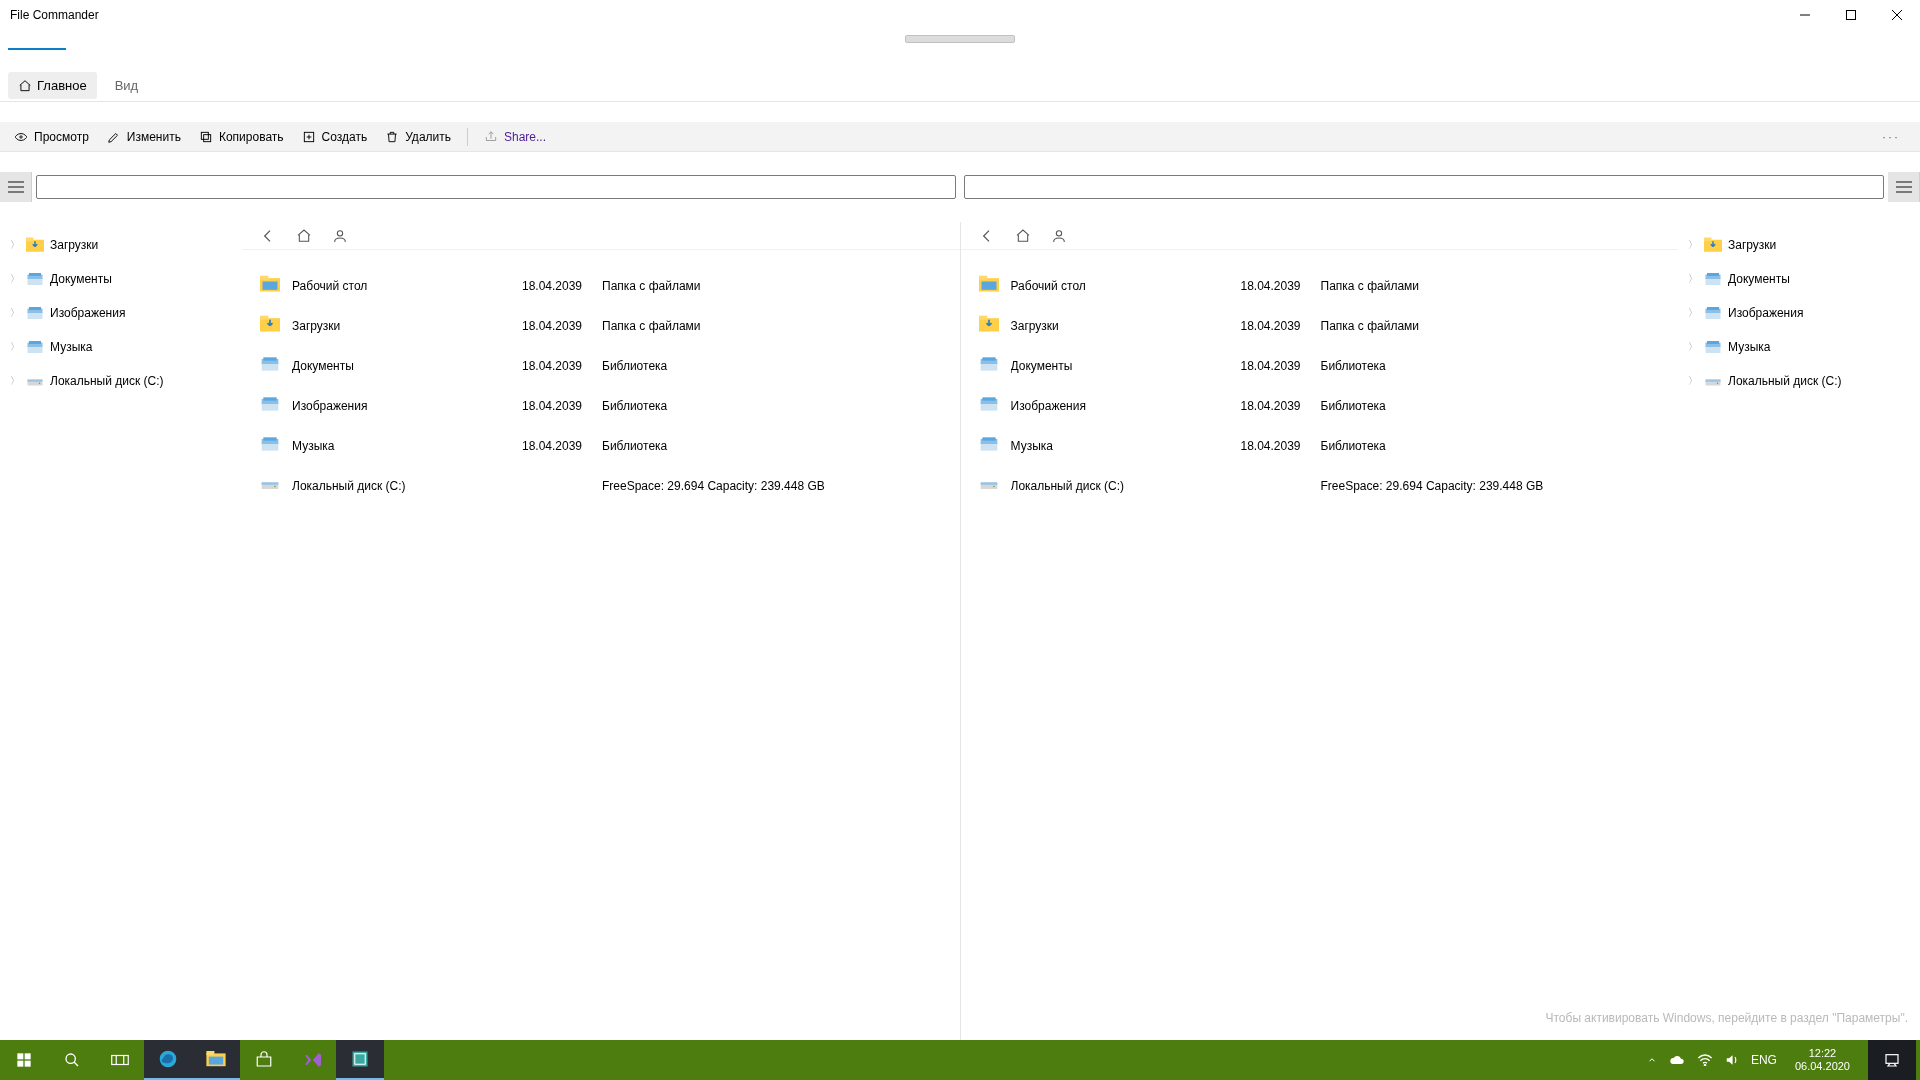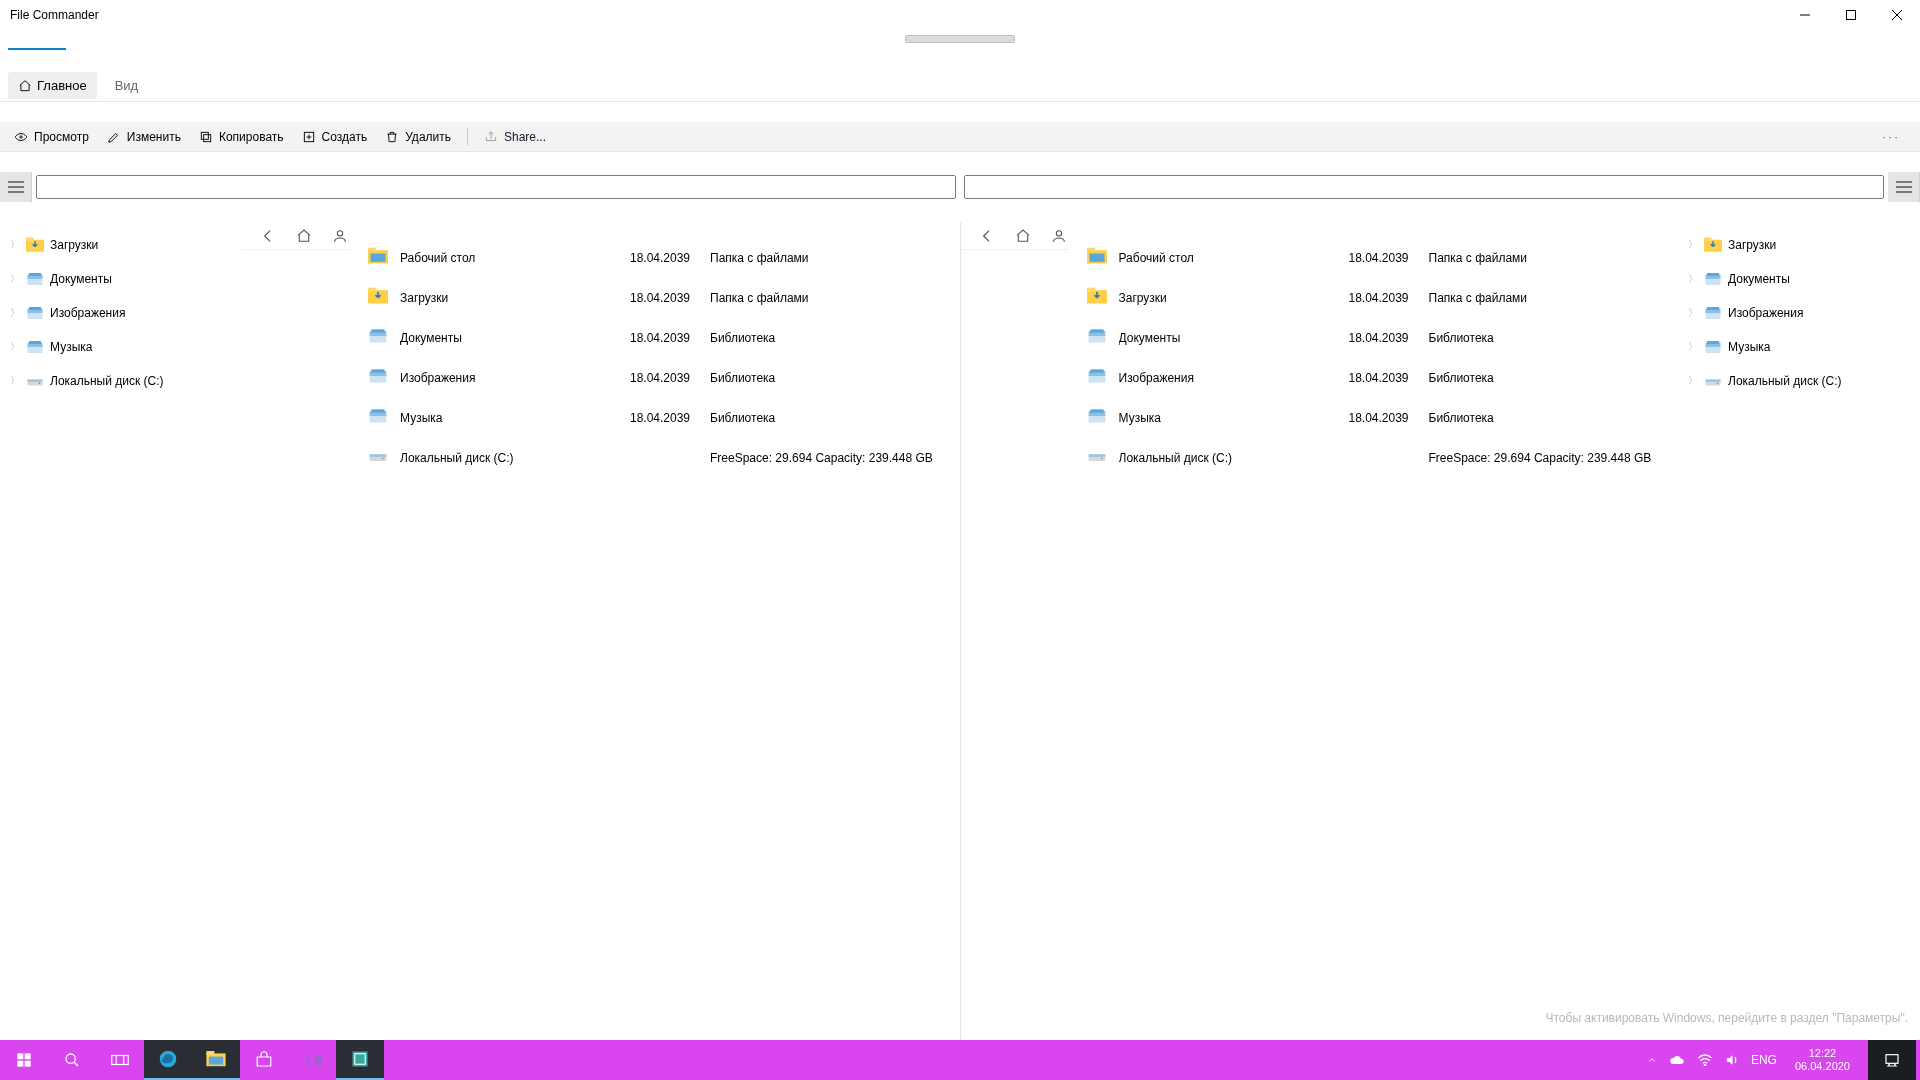--- a/index.html
+++ b/index.html
@@ -14,54 +14,54 @@
 
 .ribbon-tabs { height: 32px; display: flex; align-items: center; border-bottom: 1px solid #e5e5e5; padding-left: 8px; gap: 8px; font-size: 13px; }
 .ribbon-tab { padding: 6px 10px; border-radius: 3px; color: #000; display:flex; align-items:center; gap:5px; }
 .ribbon-tab.active { background: #eee; }
 .ribbon-tab.inactive { color: #666; }
 
 .grip { position:absolute; top:35px; left:50%; transform:translateX(-50%); width:110px; height:8px; background:#dcdcdc; border:1px solid #c0c0c0; border-radius:2px; }
 
 .toolbar { height: 30px; display: flex; align-items: center; border-bottom: 1px solid #e5e5e5; background: #f3f3f3; padding: 0 6px; font-size: 12px; gap: 2px; }
 .tbtn { display: flex; align-items: center; gap: 6px; padding: 4px 8px; color: #000; }
-.tbtn.disabled { color: #0f172a; }
+.tbtn.disabled { color: #4c1d95; }
 .tsep { width: 1px; height: 18px; background: #ccc; margin: 0 6px; }
 .tover { margin-left:auto; padding-right:14px; color:#666; letter-spacing:2px;}
 
 .addrbar { height: 30px; display: flex; align-items: stretch; }
 .addrbar .hamburger { width: 32px; display: flex; align-items:center; justify-content:center; background:#e5e5e5; border-right:1px solid #d0d0d0;}
 .addrbar input { flex:1; border:1px solid #7a7a7a; border-radius:2px; margin:3px 4px; padding:2px 6px; font-size:12px; }
 
 .panes { flex:1; display:flex; min-height:0; }
 .pane { flex:1; display:flex; min-width:0; }
 .pane + .pane { border-left:1px solid #e5e5e5; }
 
 .tree { width: 242px; background:#fff; font-size:12px; padding:6px 0; flex-shrink:0;}
 .tree.right { order: 2; }
 .tree-item { display:flex; align-items:center; height:34px; padding:0 10px; gap:6px; }
 .tree-item .chev { color:#888; font-size:10px; width:10px; }
 .tree .ticon { width:18px; height:18px; display:flex; align-items:center; justify-content:center;}
 .tree.right .tree-item { flex-direction: row; }
 .tree.right .tree-item .chev { order: -1; }
 
-.listwrap { flex:1; display:flex; min-width:0;}
+.listwrap { flex:1; display:flex; flex-direction:column; min-width:0;}
 .listnav { height:28px; display:flex; align-items:center; padding-left:16px; gap:16px; color:#555; border-bottom:1px solid #f0f0f0;}
 .listnav span { width:20px; display:flex; justify-content:center; }
 .filelist { flex:1; overflow:auto; font-size:12px; padding-top:16px;}
 .frow { display:flex; align-items:center; height:40px; padding-left:18px;}
 .frow .ficon { width:22px; height:22px; margin-right:10px; flex-shrink:0;}
 .frow .fname { width:210px; overflow:hidden; text-overflow:ellipsis; white-space:nowrap;}
 .frow .fdate { width:100px;text-align:center; }
 .frow .ftype { flex:1; overflow:hidden; white-space:nowrap;}
 
 .watermark { position:absolute; right:12px; bottom:55px; color:#b9b9b9; text-align:left; font-size:12px;}
 .watermark .wtitle { font-size:20px; color:#9c9c9c; margin-bottom:2px;}
 
-.taskbar { height:40px; background:#d946ef; display:flex; align-items:center; color:#fff; position:relative;}
+.taskbar { height:40px; background:#4d7c0f; display:flex; align-items:center; color:#fff; position:relative;}
 .taskbar .tb-left { display:flex; align-items:center; height:100%;}
 .taskbar .tb-left .tb-item { width:48px; height:40px; display:flex; align-items:center; justify-content:center; }
 .taskbar .tb-left .tb-item.active { border-bottom:2px solid #76b9ed; background:#2a2d33;}
 .taskbar .tb-right { position:absolute; right:0; display:flex; align-items:center; height:100%; gap:12px; padding-right:4px;}
 .taskbar .tb-right .clock { text-align:center; font-size:11px; line-height:13px; padding:0 6px;}
 .taskbar .tb-right .ico { font-size:13px; color:#fff;}
 .taskbar .notif { width:48px; height:40px; display:flex; align-items:center; justify-content:center; background:#1a1d22;}
 
 svg { display:block; }
 </style>

